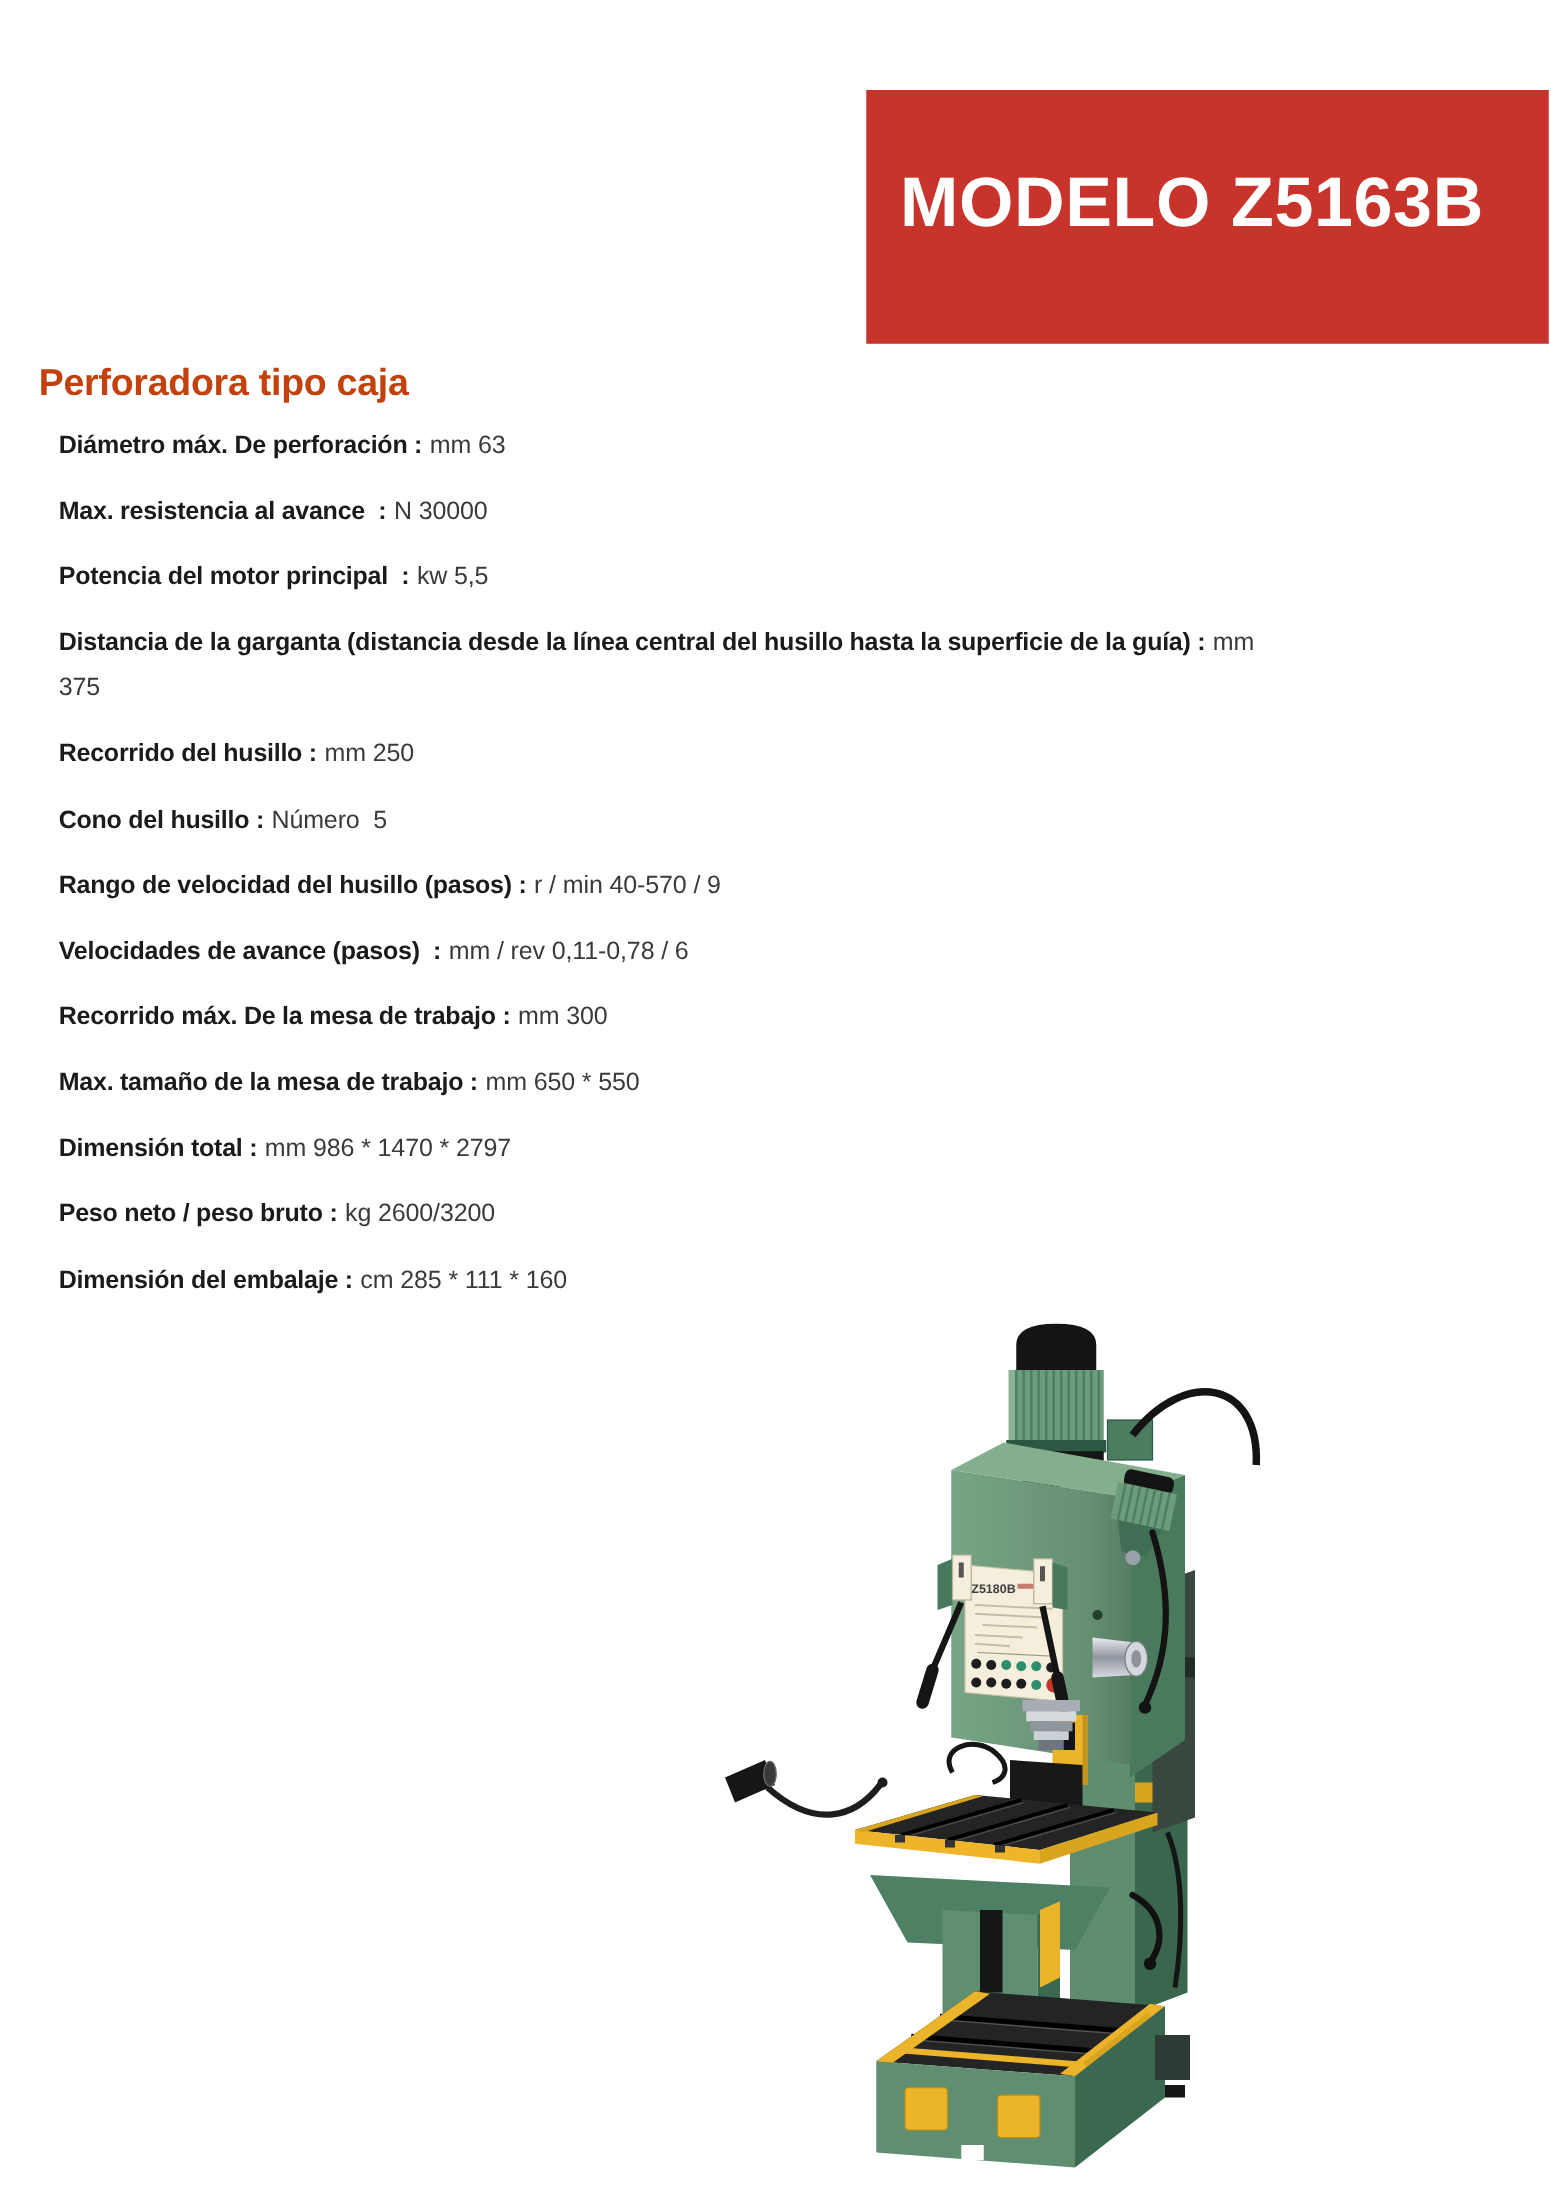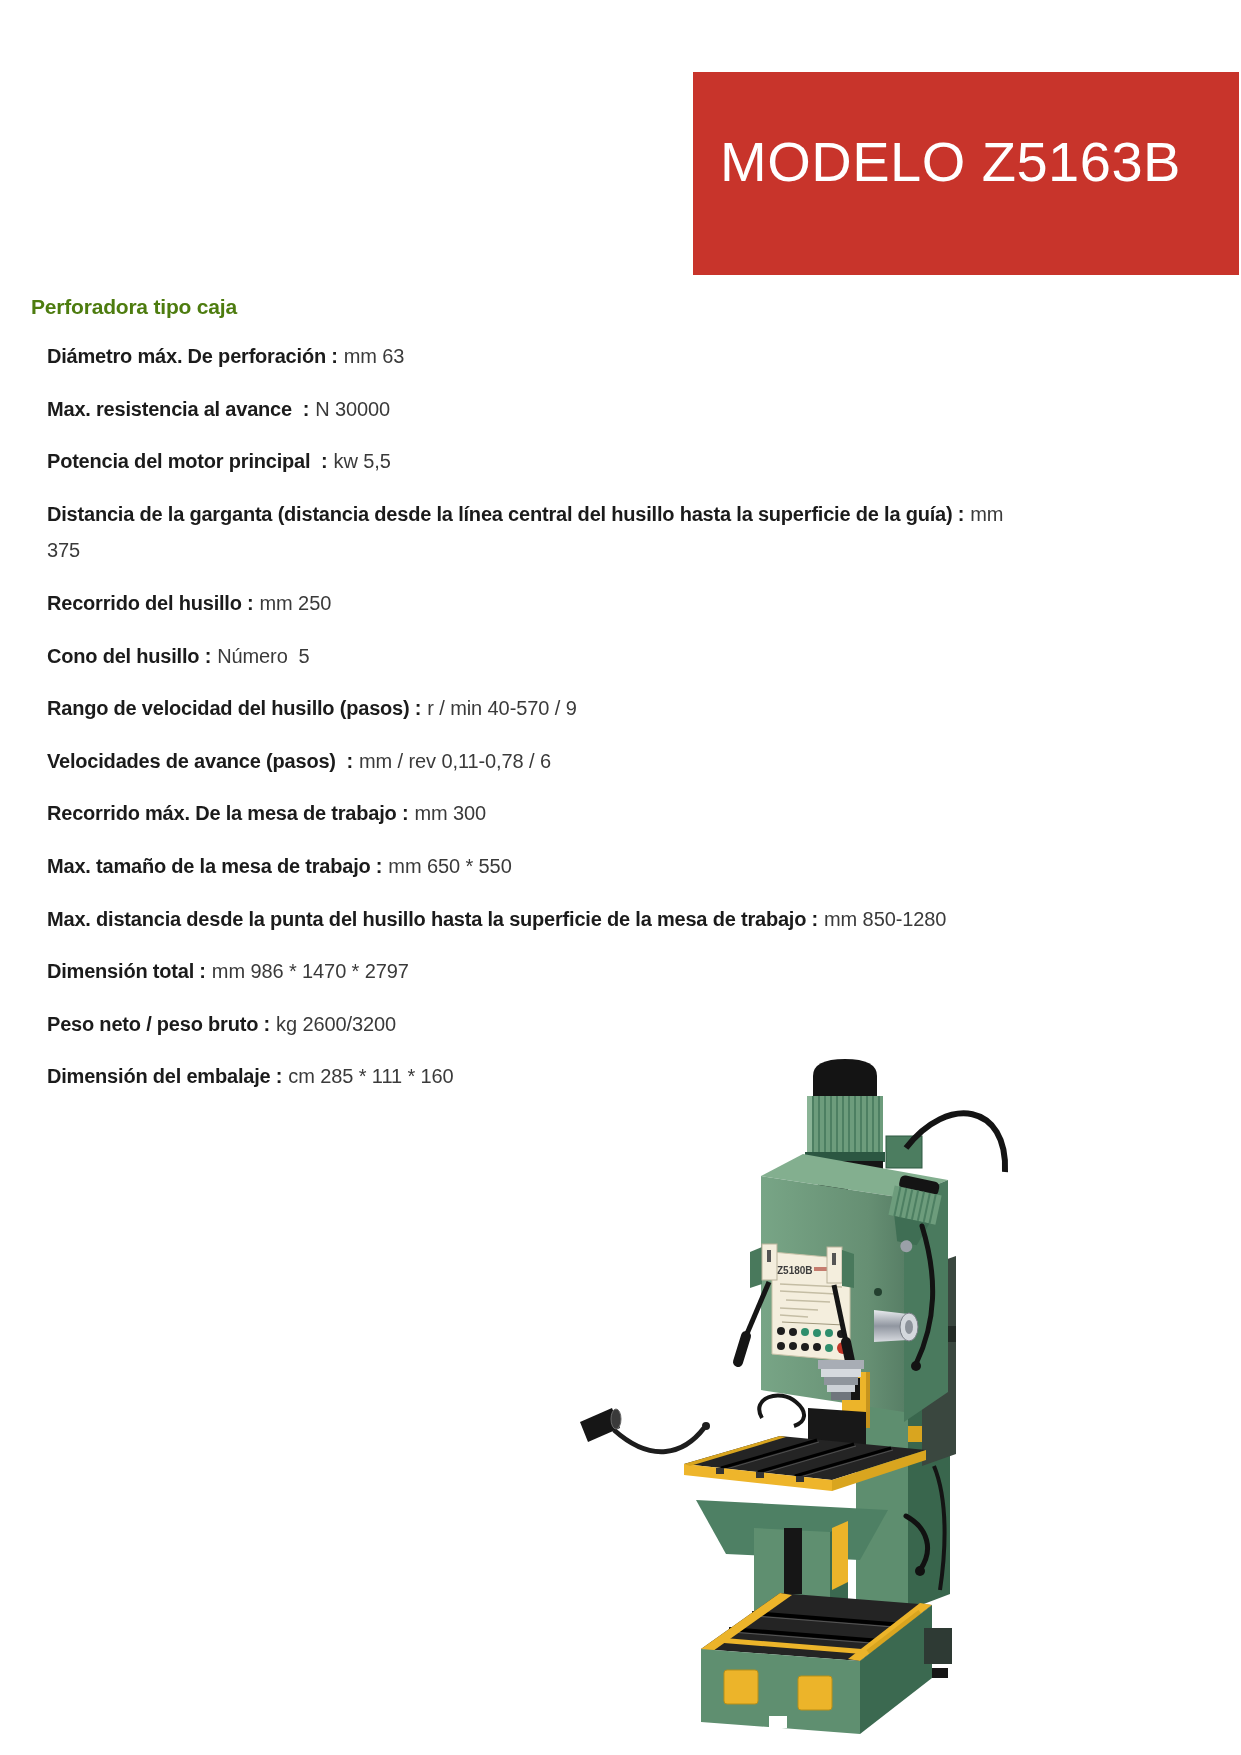--- a/index.html
+++ b/index.html
@@ -8,27 +8,27 @@
     width:1241px;height:1755px;
     background:#ffffff;
     overflow:hidden;
     font-family:"Liberation Sans","DejaVu Sans",sans-serif;
   }
   .banner{
     position:absolute;left:693px;top:72px;width:546px;height:203px;
     display:flex;align-items:center;
   }
   .banner-title{
-    color:#ffffff;font-weight:400;font-size:56px;line-height:1;
+    color:#ffffff;font-weight:700;font-size:56px;line-height:1;
     padding-left:27px;margin-top:-24px;letter-spacing:0.5px;
     font-family:"Liberation Sans","DejaVu Sans",sans-serif;
   }
   .content{position:absolute;left:31px;top:292px;width:1010px;}
   .product-heading{
-    font-size:21px;font-weight:700;color:#4d7c0f;
+    font-size:30px;font-weight:700;color:#c2410c;
     margin:0 0 11px 0;line-height:30px;letter-spacing:-0.2px;
   }
   .spec-row{
     margin:16px;font-size:20px;line-height:36.6px;
     color:#3a3a3a;white-space:pre-wrap;
   }
   .spec-label{font-weight:700;color:#1b1b1b;letter-spacing:-0.2px;}
   .spec-value{margin-left:6px;color:#3a3a3a;letter-spacing:-0.1px;}
   .machine{position:absolute;left:556px;top:1030px;width:480px;height:725px;}
 </style>
@@ -47,21 +47,20 @@
     <p class="spec-row"><span class="spec-label">Diámetro máx. De perforación :</span><span class="spec-value">mm 63</span></p>
     <p class="spec-row"><span class="spec-label">Max. resistencia al avance  :</span><span class="spec-value">N 30000</span></p>
     <p class="spec-row"><span class="spec-label">Potencia del motor principal  :</span><span class="spec-value">kw 5,5</span></p>
     <p class="spec-row"><span class="spec-label">Distancia de la garganta (distancia desde la línea central del husillo hasta la superficie de la guía) :</span><span class="spec-value">mm 375</span></p>
     <p class="spec-row"><span class="spec-label">Recorrido del husillo :</span><span class="spec-value">mm 250</span></p>
     <p class="spec-row"><span class="spec-label">Cono del husillo :</span><span class="spec-value">Número  5</span></p>
     <p class="spec-row"><span class="spec-label">Rango de velocidad del husillo (pasos) :</span><span class="spec-value">r / min 40-570 / 9</span></p>
     <p class="spec-row"><span class="spec-label">Velocidades de avance (pasos)  :</span><span class="spec-value">mm / rev 0,11-0,78 / 6</span></p>
     <p class="spec-row"><span class="spec-label">Recorrido máx. De la mesa de trabajo :</span><span class="spec-value">mm 300</span></p>
     <p class="spec-row"><span class="spec-label">Max. tamaño de la mesa de trabajo :</span><span class="spec-value">mm 650 * 550</span></p>
-    <p class="spec-row"><span class="spec-label">Max. distancia desde la punta del husillo hasta la superficie de la mesa de trabajo :</span><span class="spec-value">mm 850-1280</span></p>
     <p class="spec-row"><span class="spec-label">Dimensión total :</span><span class="spec-value">mm 986 * 1470 * 2797</span></p>
     <p class="spec-row"><span class="spec-label">Peso neto / peso bruto :</span><span class="spec-value">kg 2600/3200</span></p>
     <p class="spec-row"><span class="spec-label">Dimensión del embalaje :</span><span class="spec-value">cm 285 * 111 * 160</span></p>
   </div>
 
   <svg class="machine" viewBox="0 0 480 725" xmlns="http://www.w3.org/2000/svg">
     <defs>
       <linearGradient id="chrome" x1="0" y1="0" x2="0" y2="1">
         <stop offset="0" stop-color="#e8ebee"></stop>
           <stop offset="0.5" stop-color="#9096a0"></stop>

